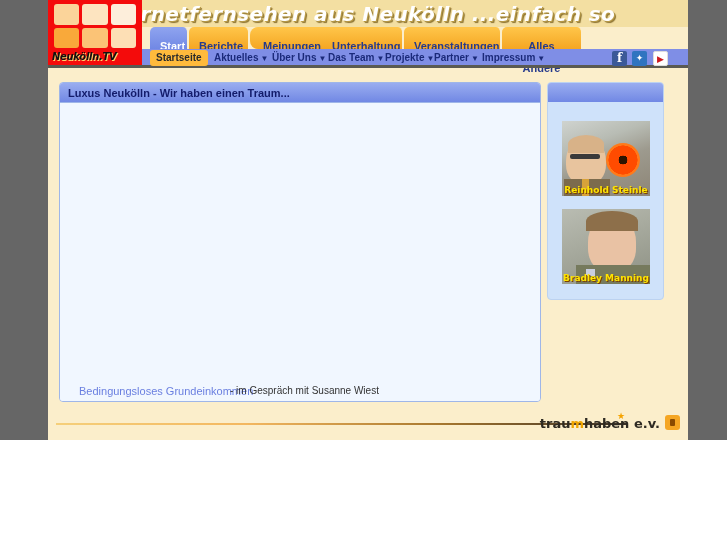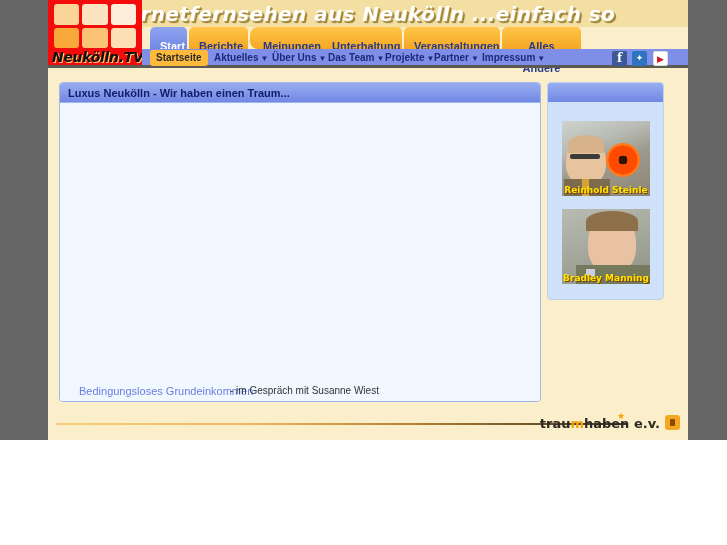--- a/index.html
+++ b/index.html
@@ -48,21 +48,21 @@
   }
   .logo-grid{
     position:absolute;left:6px;top:4px;width:82px;height:44px;
     display:grid;grid-template-columns:repeat(3,1fr);grid-template-rows:repeat(2,1fr);
     gap:3px;
   }
   .logo-cell{border-radius:3px;}
   .logo-word{
     position:absolute;left:4px;top:48px;width:88px;height:18px;
     line-height:18px;
-    font-size:14px;font-weight:bold;font-style:italic;
+    font-size:10px;font-weight:bold;font-style:italic;
     color:#111;
     text-shadow:1px 1px 0 #ffd36b;
     white-space:nowrap;
     font-family:"DejaVu Sans", sans-serif;
     letter-spacing:-0.3px;
   }
   
   .tabrow{
     position:absolute;left:94px;top:27px;width:546px;height:22px;
   }

